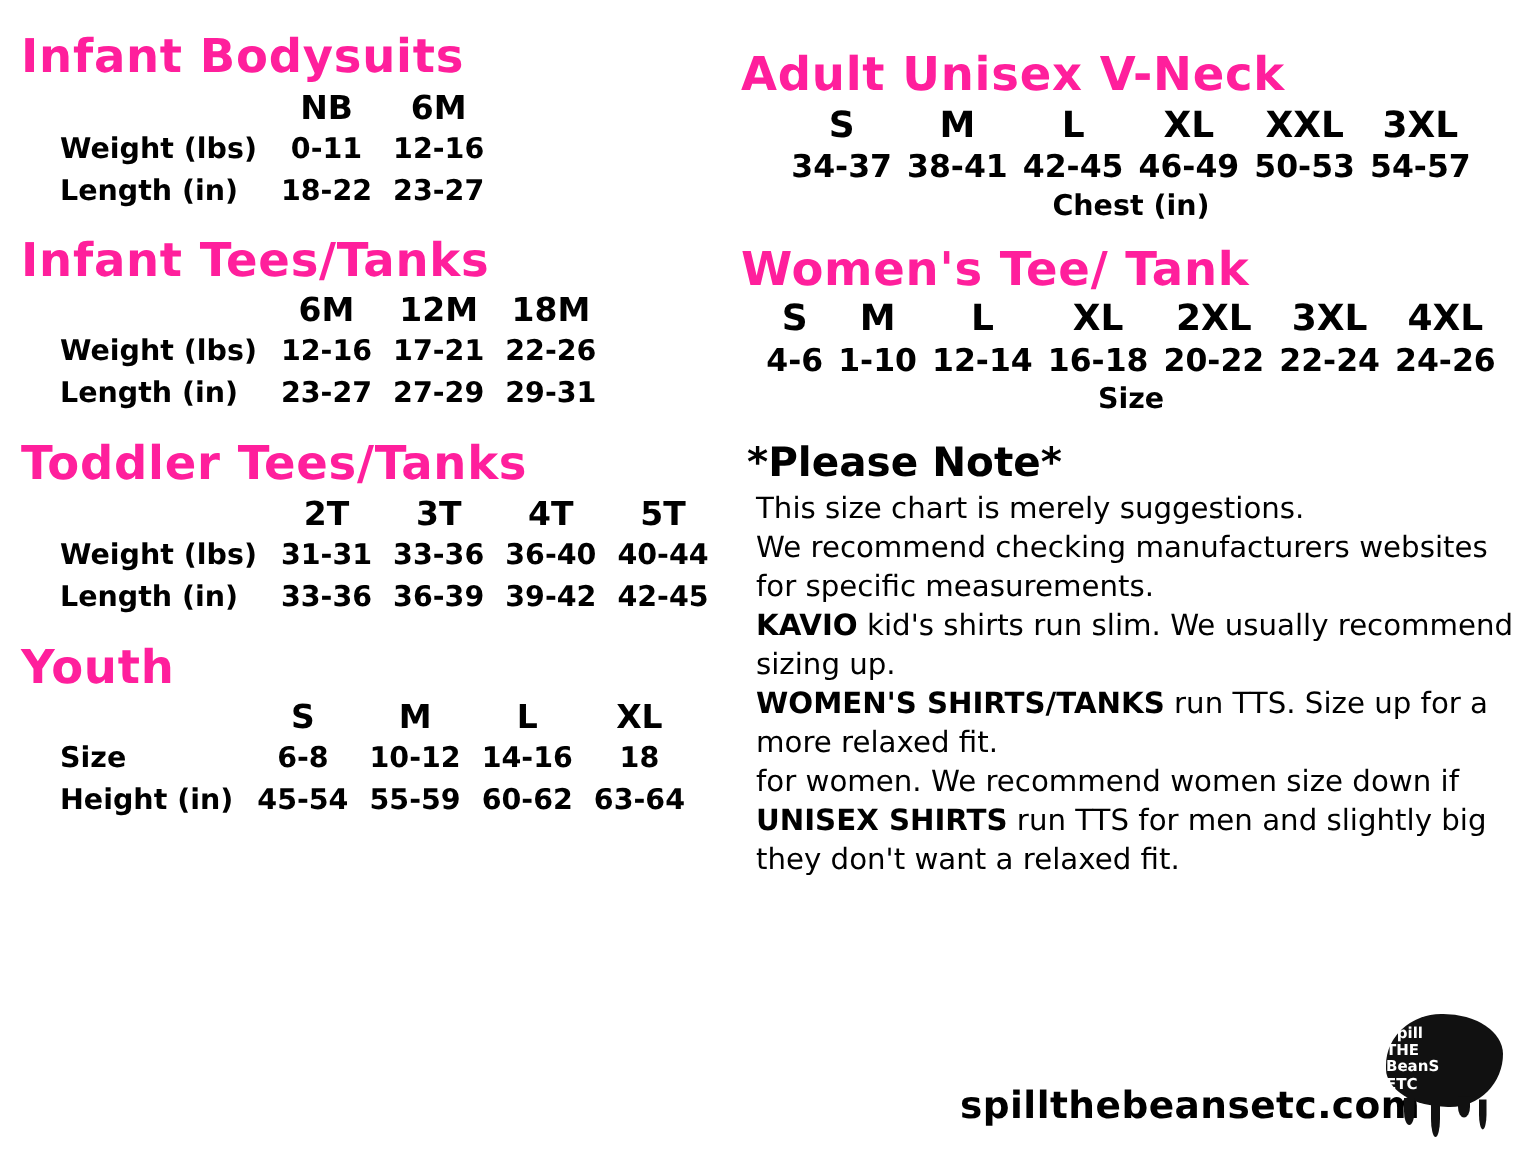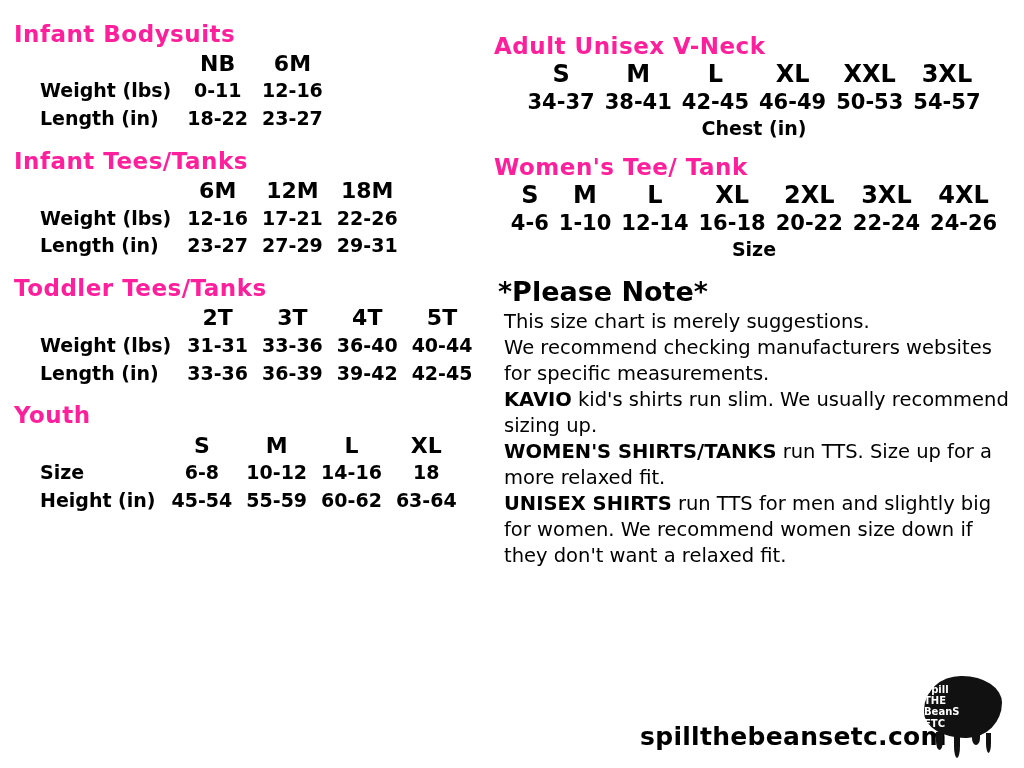--- a/index.html
+++ b/index.html
@@ -32,21 +32,21 @@
     left: 494px;
     top: 18px;
     width: 520px;
     margin-top: 16px;
   }
   h2.section-title {
     margin: 0 0 2px 0;
     color: #ff1f9c;
     font-family: "DejaVu Sans", sans-serif;
     font-weight: bold;
-    font-size: 23px;
+    font-size: 31px;
     letter-spacing: 0.5px;
     line-height: 1.05;
   }
   .block {
     margin-bottom: 16px;
   }
   table.size-table {
     border-collapse: collapse;
     font-weight: bold;
     font-size: 19px;
@@ -327,22 +327,22 @@
     <div>
       <div class="note-title">*Please Note*</div>
       <div class="note-lines">
         <p>This size chart is merely suggestions.</p>
         <p>We recommend checking manufacturers websites</p>
         <p>for specific measurements.</p>
         <p><span class="emph">KAVIO</span><span> kid's shirts run slim. We usually recommend</span></p>
         <p>sizing up.</p>
         <p><span class="emph">WOMEN'S SHIRTS/TANKS</span><span> run TTS. Size up for a</span></p>
         <p>more relaxed fit.</p>
+        <p>for women. We recommend women size down if</p>
         <p><span class="emph">UNISEX SHIRTS</span><span> run TTS for men and slightly big</span></p>
-        <p>for women. We recommend women size down if</p>
         <p>they don't want a relaxed fit.</p>
       </div>
     </div>
 
   </div>
 
   <div class="footer">spillthebeansetc.com</div>
 
   <div class="logo">
     <div class="logo-blob"></div>

